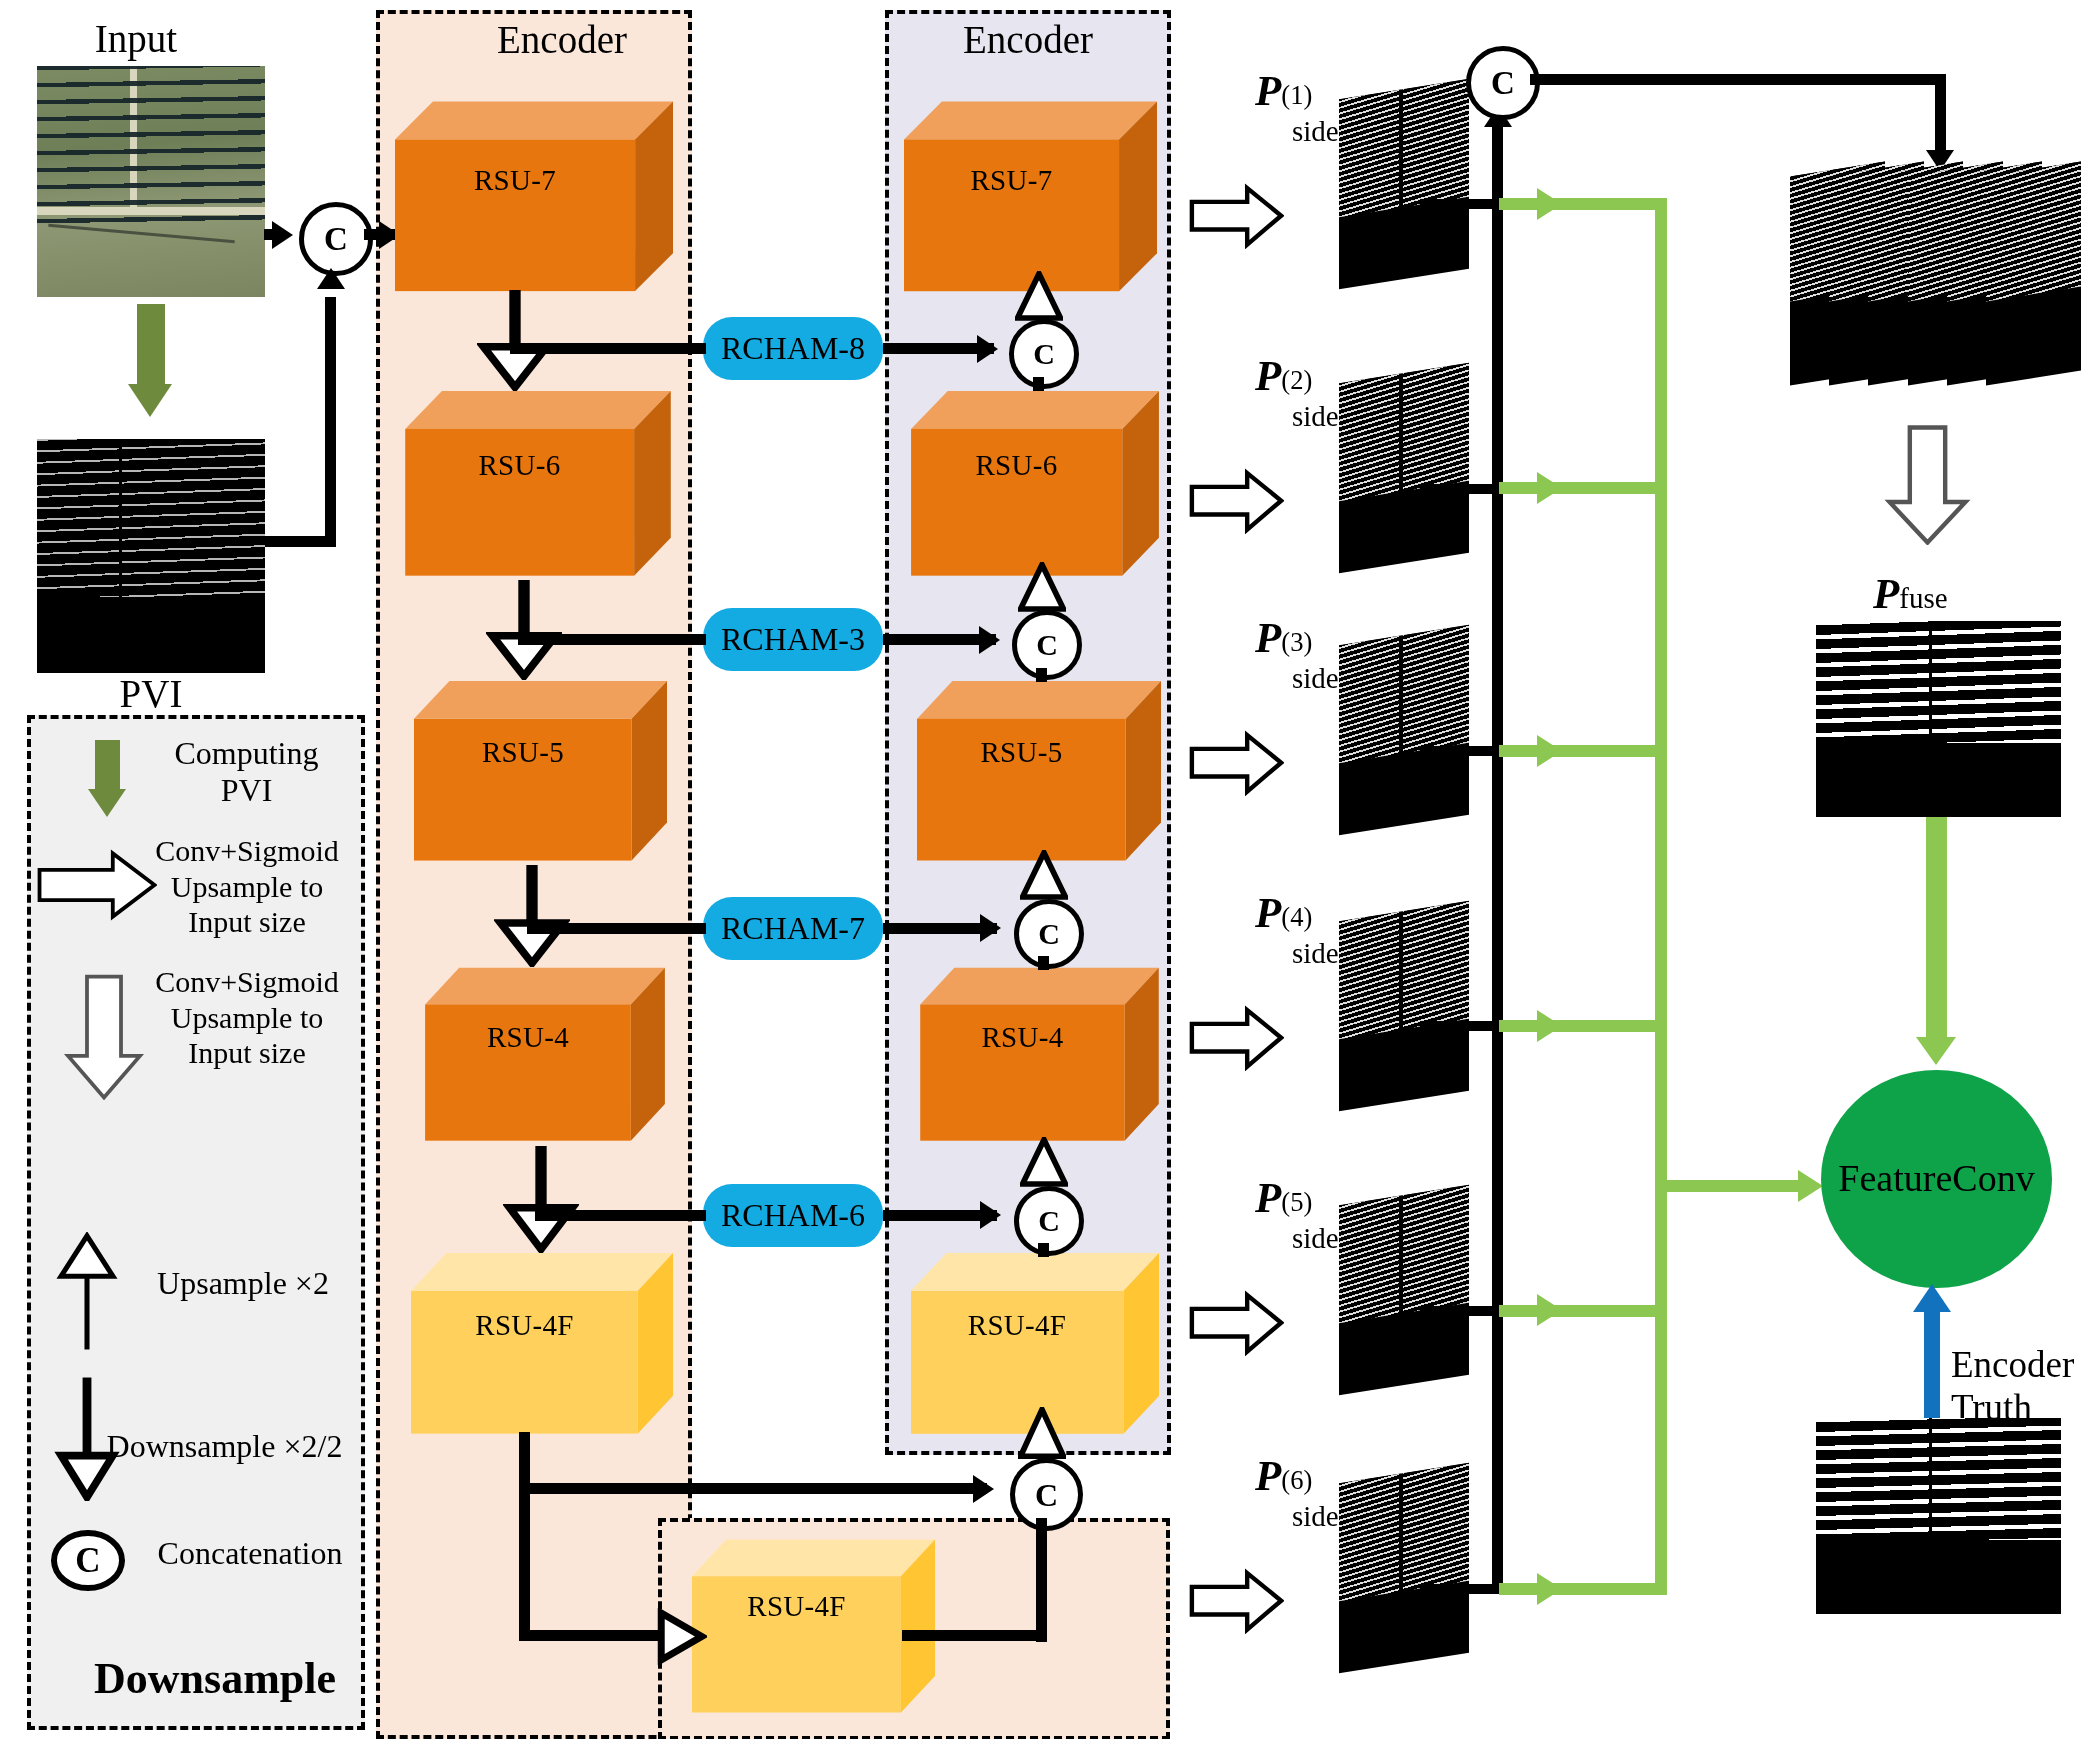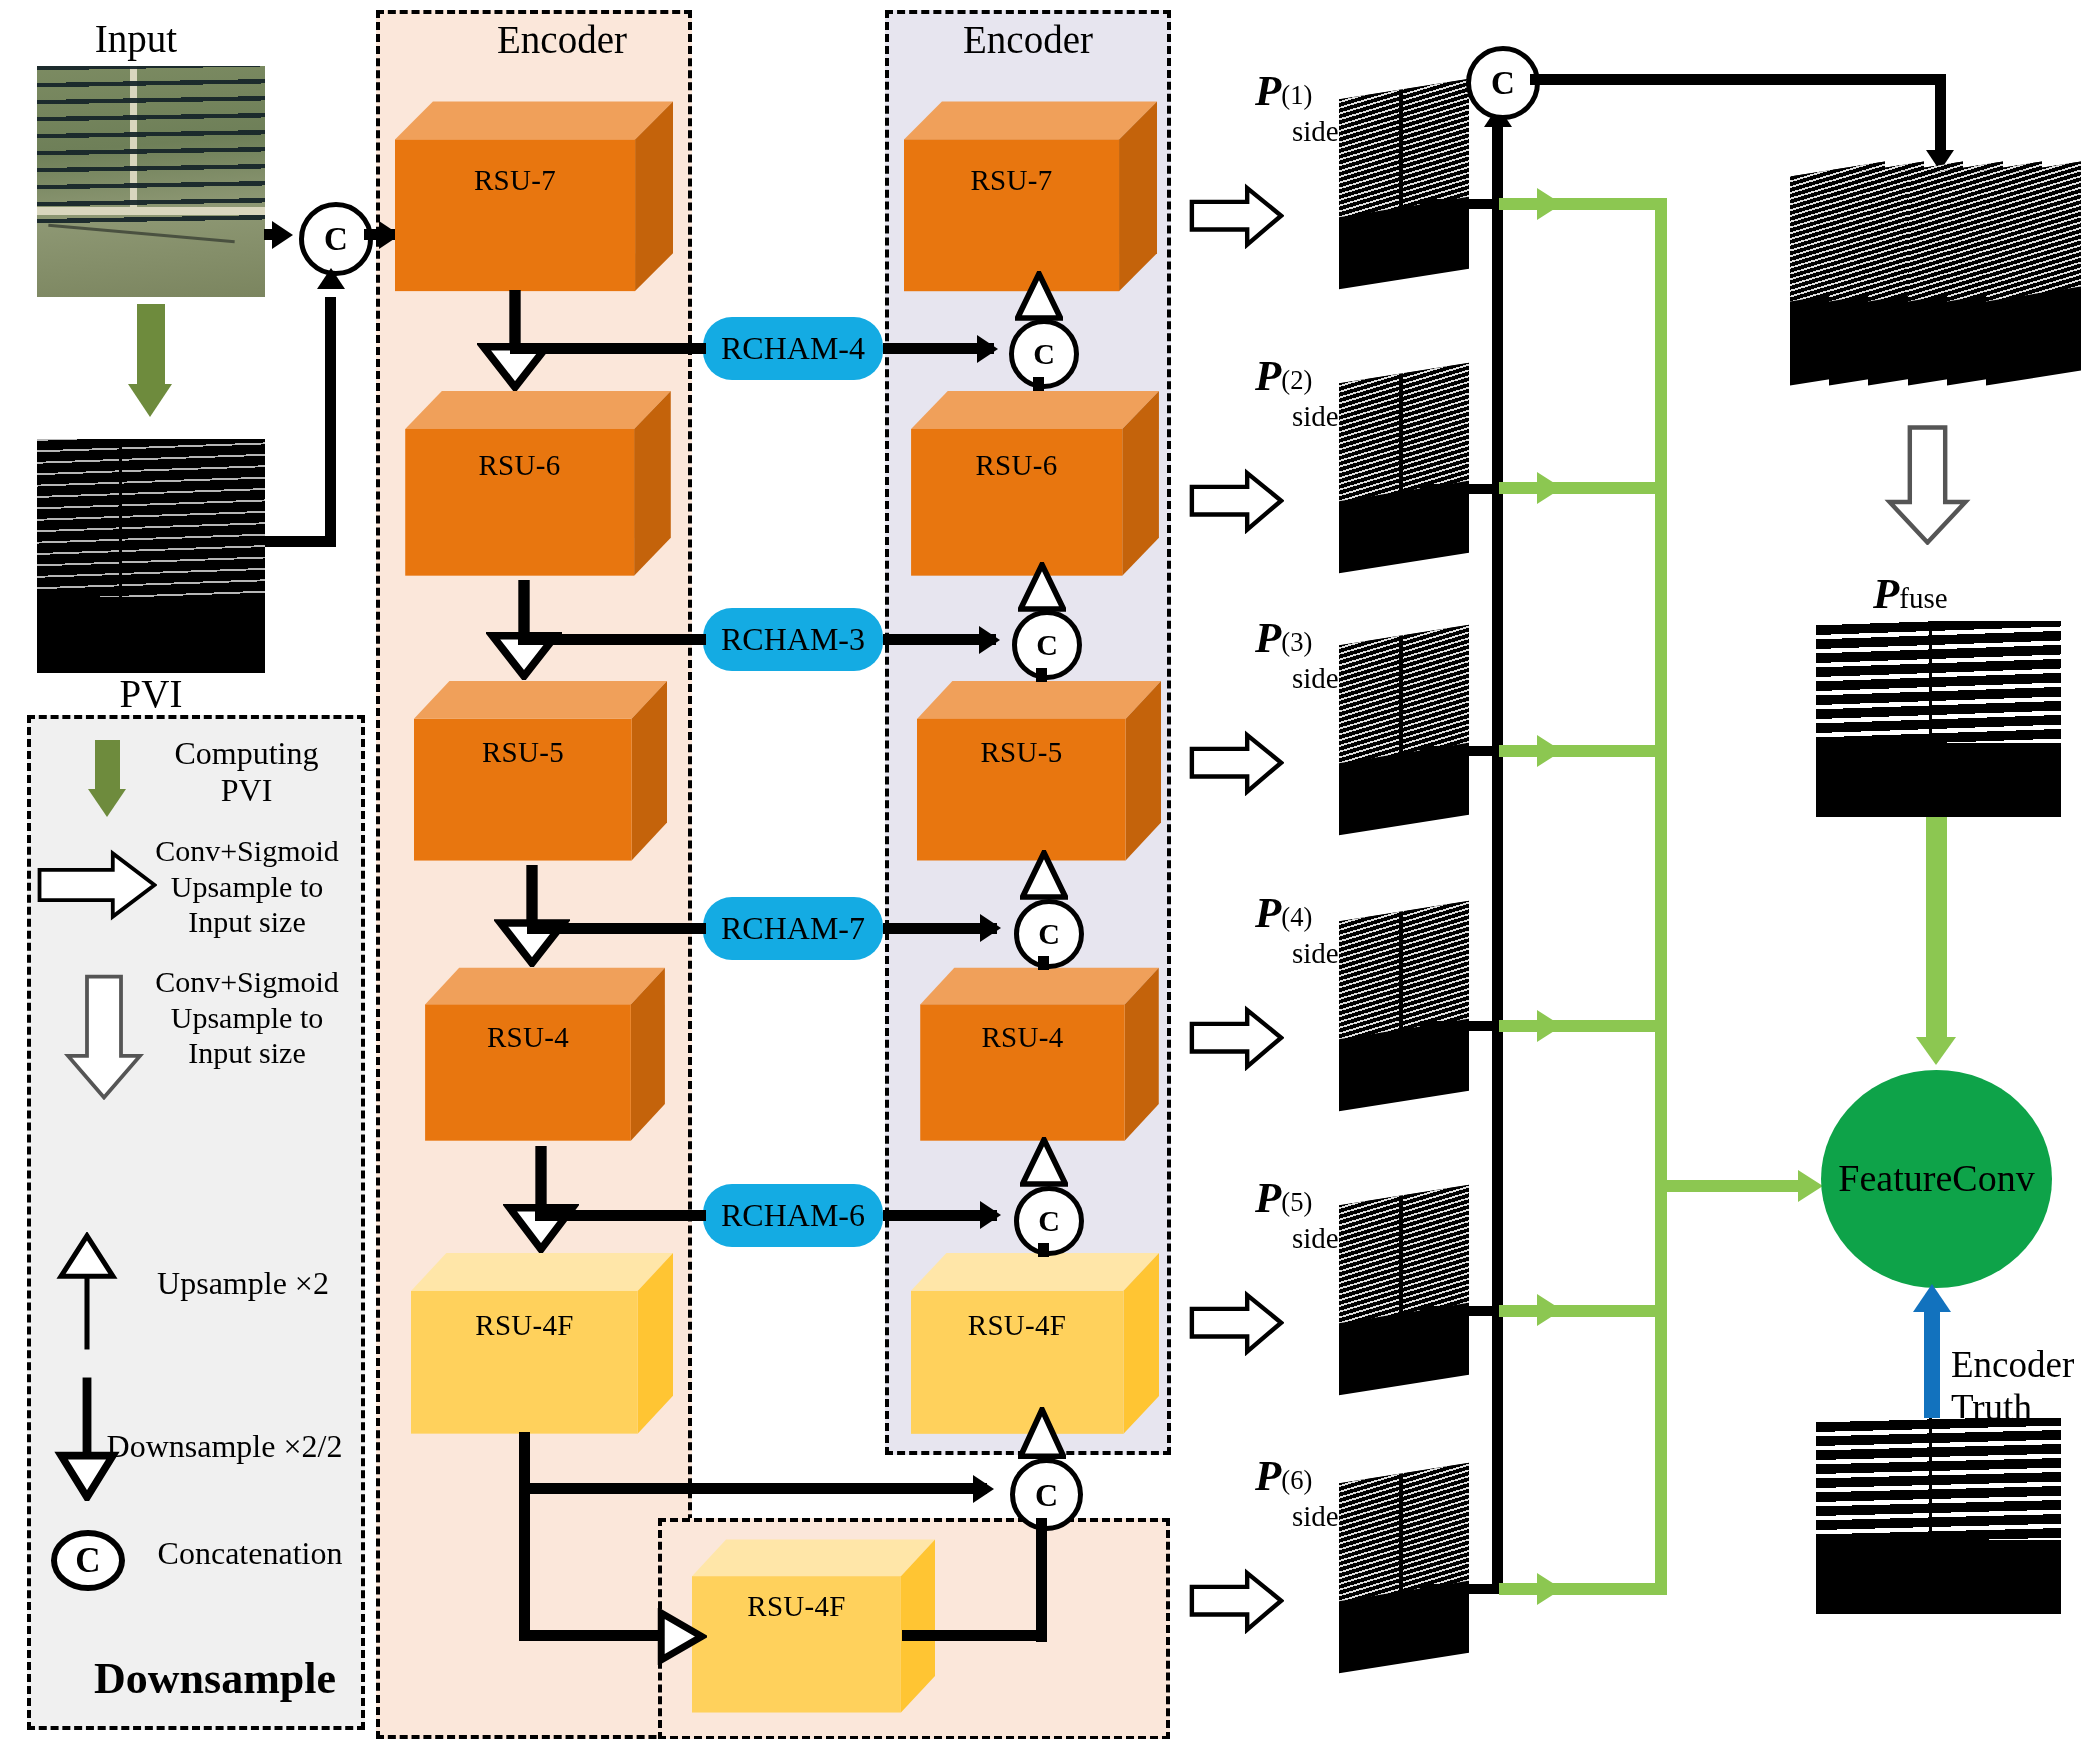--- a/index.html
+++ b/index.html
@@ -203,21 +203,21 @@
 </svg>
 <div class="cub-label" style="left:920px;top:1015px;width:205px;height:44px;">RSU-4</div>
 
 <svg class="abs" style="left:911px;top:1249px;" width="248" height="190" viewBox="0 0 392 300">
   <polygon points="0,66 56,6 392,6 336,66" fill="#FFE6A8"></polygon>
   <polygon points="336,66 392,6 392,232 336,292" fill="#FFC533"></polygon>
   <rect x="0" y="66" width="336" height="226" fill="#FFD15C"></rect>
 </svg>
 <div class="cub-label" style="left:911px;top:1303px;width:212px;height:44px;">RSU-4F</div>
 
-<div class="pill" style="left:703px;top:317px;width:180px;height:63px;">RCHAM-4</div>
+<div class="pill" style="left:703px;top:317px;width:180px;height:63px;">RCHAM-8</div>
 <div class="pill" style="left:703px;top:608px;width:180px;height:63px;">RCHAM-3</div>
 <div class="pill" style="left:703px;top:897px;width:180px;height:63px;">RCHAM-7</div>
 <div class="pill" style="left:703px;top:1184px;width:180px;height:63px;">RCHAM-6</div>
 
 <svg class="abs" style="left:477px;top:290px;" width="76" height="101" viewBox="0 0 120 160">
   <line x1="60" y1="0" x2="60" y2="92" stroke="#000" stroke-width="18"></line>
   <polygon points="60,154 110,90 10,90" fill="#fff" stroke="#000" stroke-width="12"></polygon>
 </svg>
 <svg class="abs" style="left:486px;top:580px;" width="76" height="100" viewBox="0 0 120 158">
   <line x1="60" y1="0" x2="60" y2="90" stroke="#000" stroke-width="18"></line>

